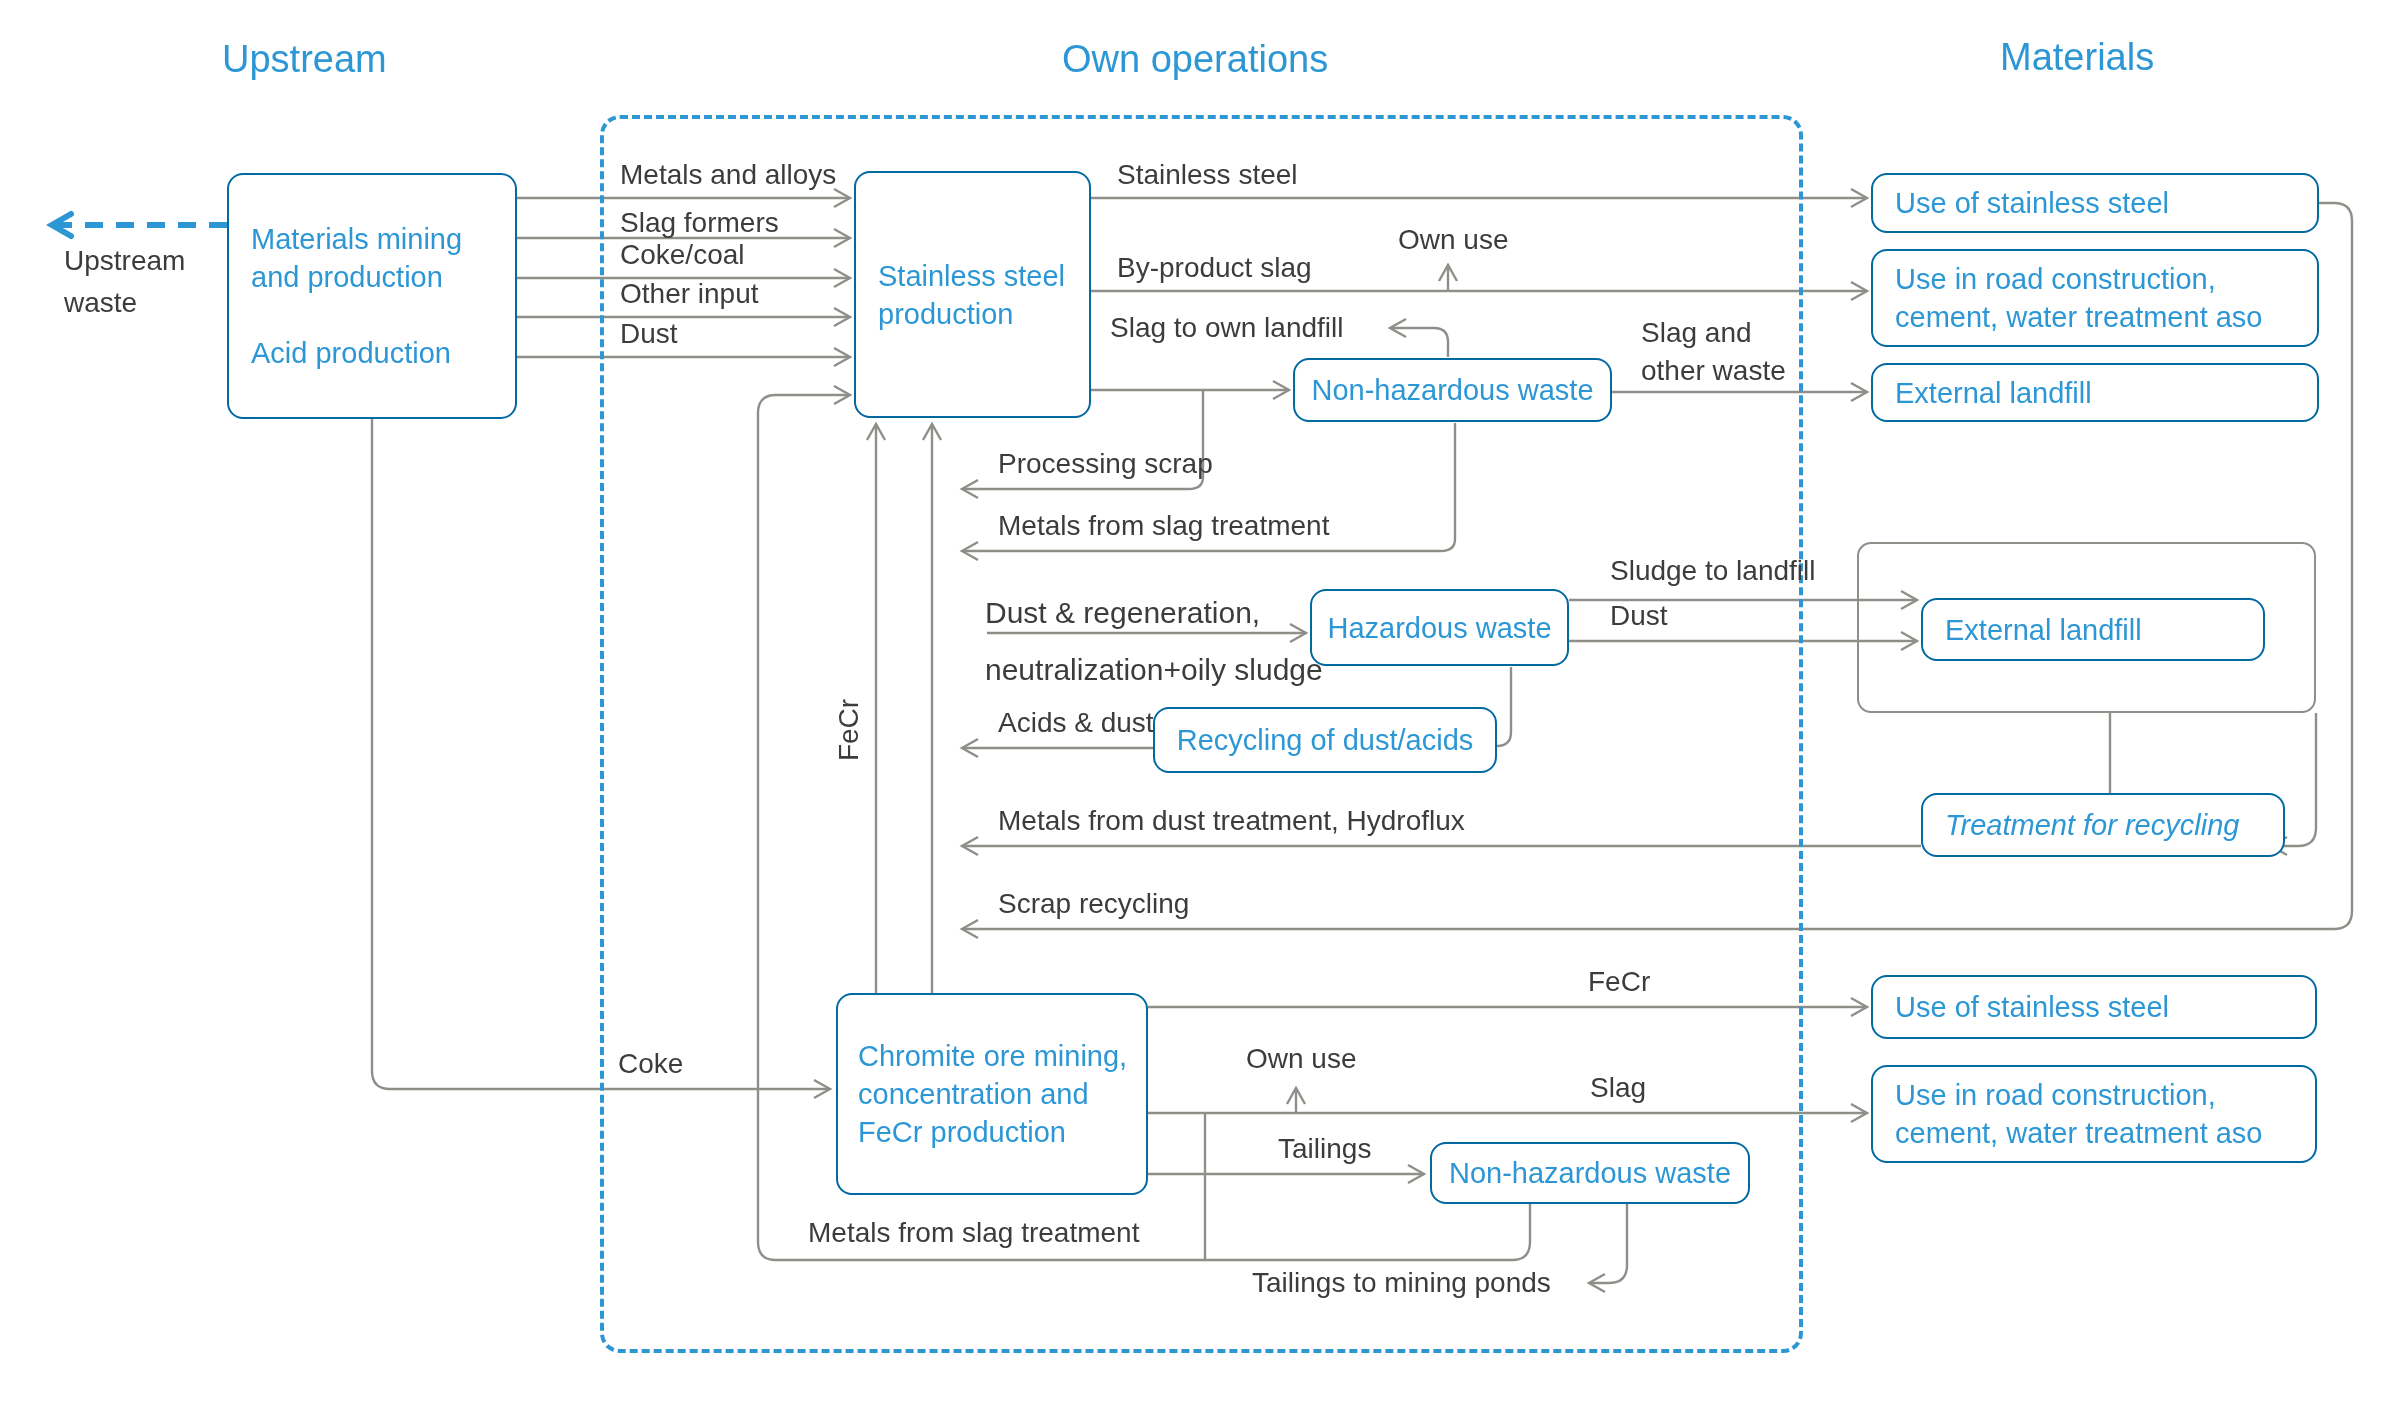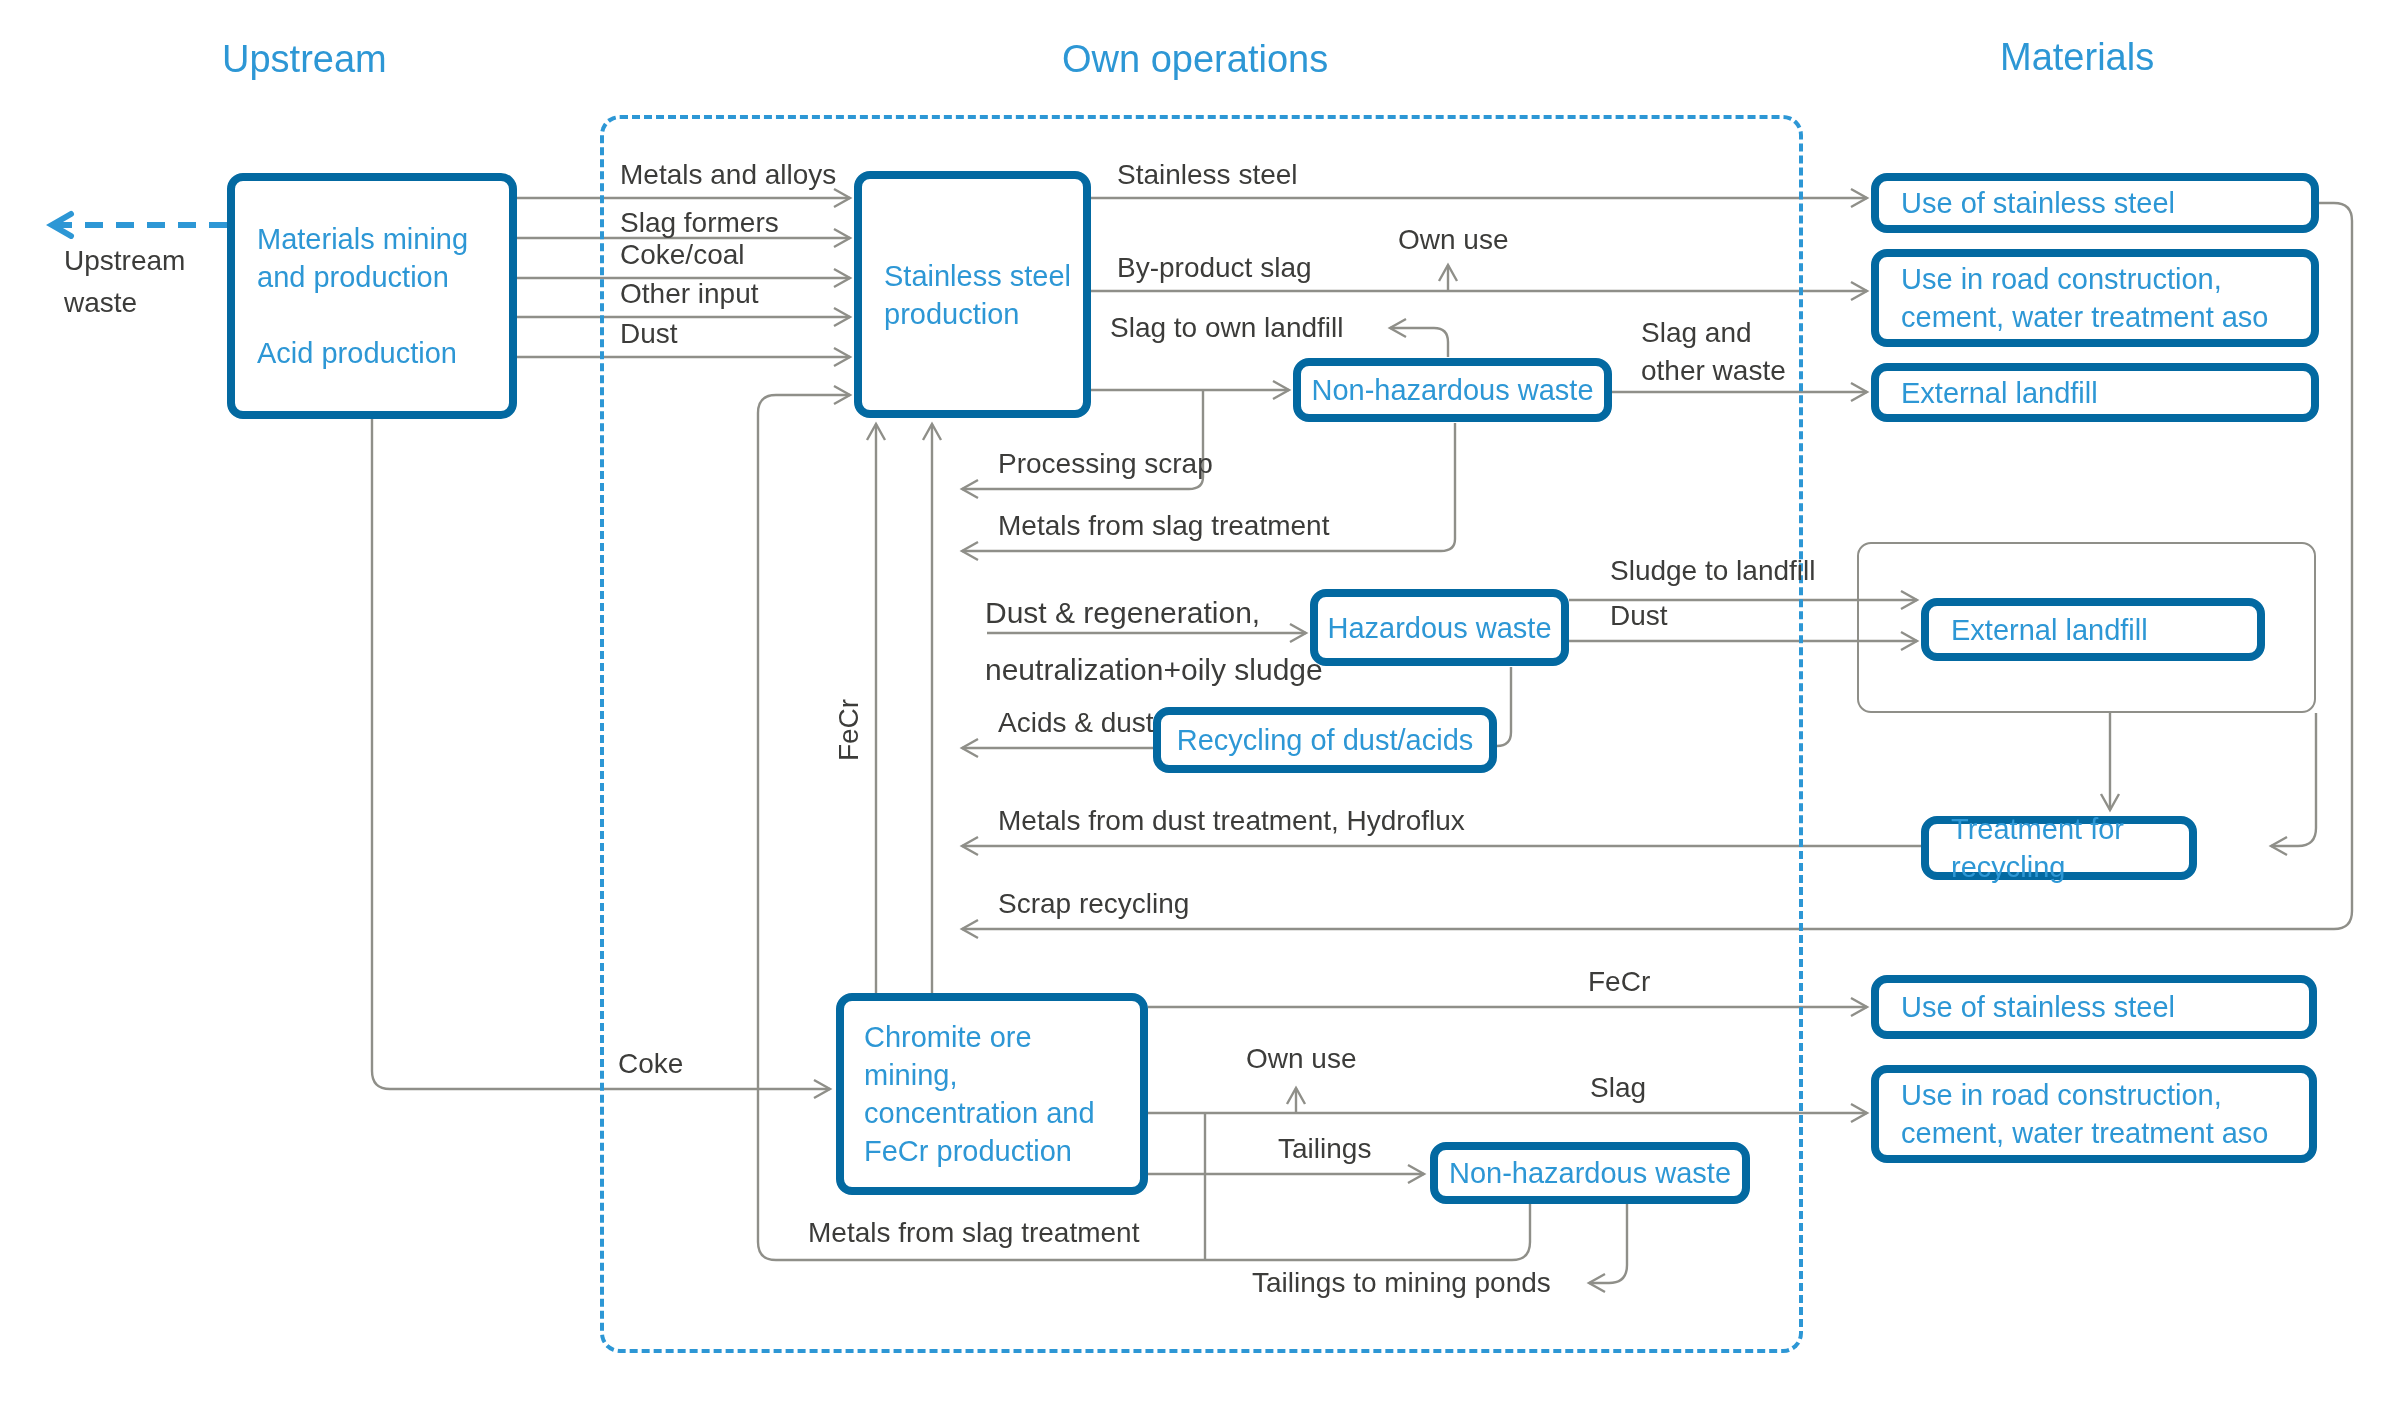--- a/index.html
+++ b/index.html
@@ -1,20 +1,20 @@
 <!DOCTYPE html>
 <html><head>
 <meta charset="utf-8">
 <style>
   html,body{margin:0;padding:0;background:#ffffff;}
   #stage{position:relative;width:2400px;height:1410px;background:#fff;overflow:hidden;
          font-family:"Liberation Sans",sans-serif;color:#3C3C3A;}
   svg.wires{position:absolute;left:0;top:0;width:2400px;height:1410px;}
   .hdr{position:absolute;font-size:38px;color:#2D97D5;white-space:nowrap;}
-  .box{position:absolute;border:8px solid #0369a1;border-radius:16px;background:#fff;
+  .box{position:absolute;border:2px solid #0369a1;border-radius:16px;background:#fff;
        color:#2D97D5;font-size:29px;line-height:38px;display:flex;align-items:center;
        white-space:pre-line;box-sizing:border-box;}
   .box.center{justify-content:center;text-align:center;padding:4px 8px;}
   .box.left{justify-content:flex-start;text-align:left;padding:6px 10px 6px 22px;}
   .lbl{position:absolute;font-size:28px;line-height:38px;white-space:pre-line;color:#3C3C3A;}
   .lbl.nw{white-space:nowrap;}
   .lbl.tight{font-size:30px;line-height:57px;}
   .lbl.rot{transform:translate(-50%,-50%) rotate(-90deg);white-space:nowrap;}
   .dashedRect{position:absolute;border:4px dashed #2D97D5;border-radius:20px;box-sizing:border-box;}
   .grayRect{position:absolute;border:2.5px solid #8F8F89;border-radius:14px;box-sizing:border-box;}
@@ -106,21 +106,21 @@
   <div class="box left" style="left:854px;top:171px;width:237px;height:247px;">Stainless steel
 production</div>
   <div class="box center" style="left:1293px;top:358px;width:319px;height:64px;">Non-hazardous waste</div>
   <div class="box left" style="left:1871px;top:173px;width:448px;height:60px;">Use of stainless steel</div>
   <div class="box left" style="left:1871px;top:249px;width:448px;height:98px;">Use in road construction,
 cement, water treatment aso</div>
   <div class="box left" style="left:1871px;top:363px;width:448px;height:59px;">External landfill</div>
   <div class="box center" style="left:1310px;top:589px;width:259px;height:77px;">Hazardous waste</div>
   <div class="box left" style="left:1921px;top:598px;width:344px;height:63px;">External landfill</div>
   <div class="box center" style="left:1153px;top:707px;width:344px;height:66px;">Recycling of dust/acids</div>
-  <div class="box left" style="left:1921px;top:816px;width:276px;height:64px;">Treatment for recycling</div>
+  <div class="box left" style="left:1921px;top:793px;width:364px;height:64px;font-style:italic;">Treatment for recycling</div>
   <div class="box left" style="left:836px;top:993px;width:312px;height:202px;padding-left:20px;">Chromite ore mining,
 concentration and
 FeCr production</div>
   <div class="box left" style="left:1871px;top:975px;width:446px;height:64px;">Use of stainless steel</div>
   <div class="box left" style="left:1871px;top:1065px;width:446px;height:98px;">Use in road construction,
 cement, water treatment aso</div>
   <div class="box center" style="left:1430px;top:1142px;width:320px;height:62px;">Non-hazardous waste</div>
 
   <div class="lbl" style="left:64px;top:240px;line-height:42px;">Upstream
 waste</div>

